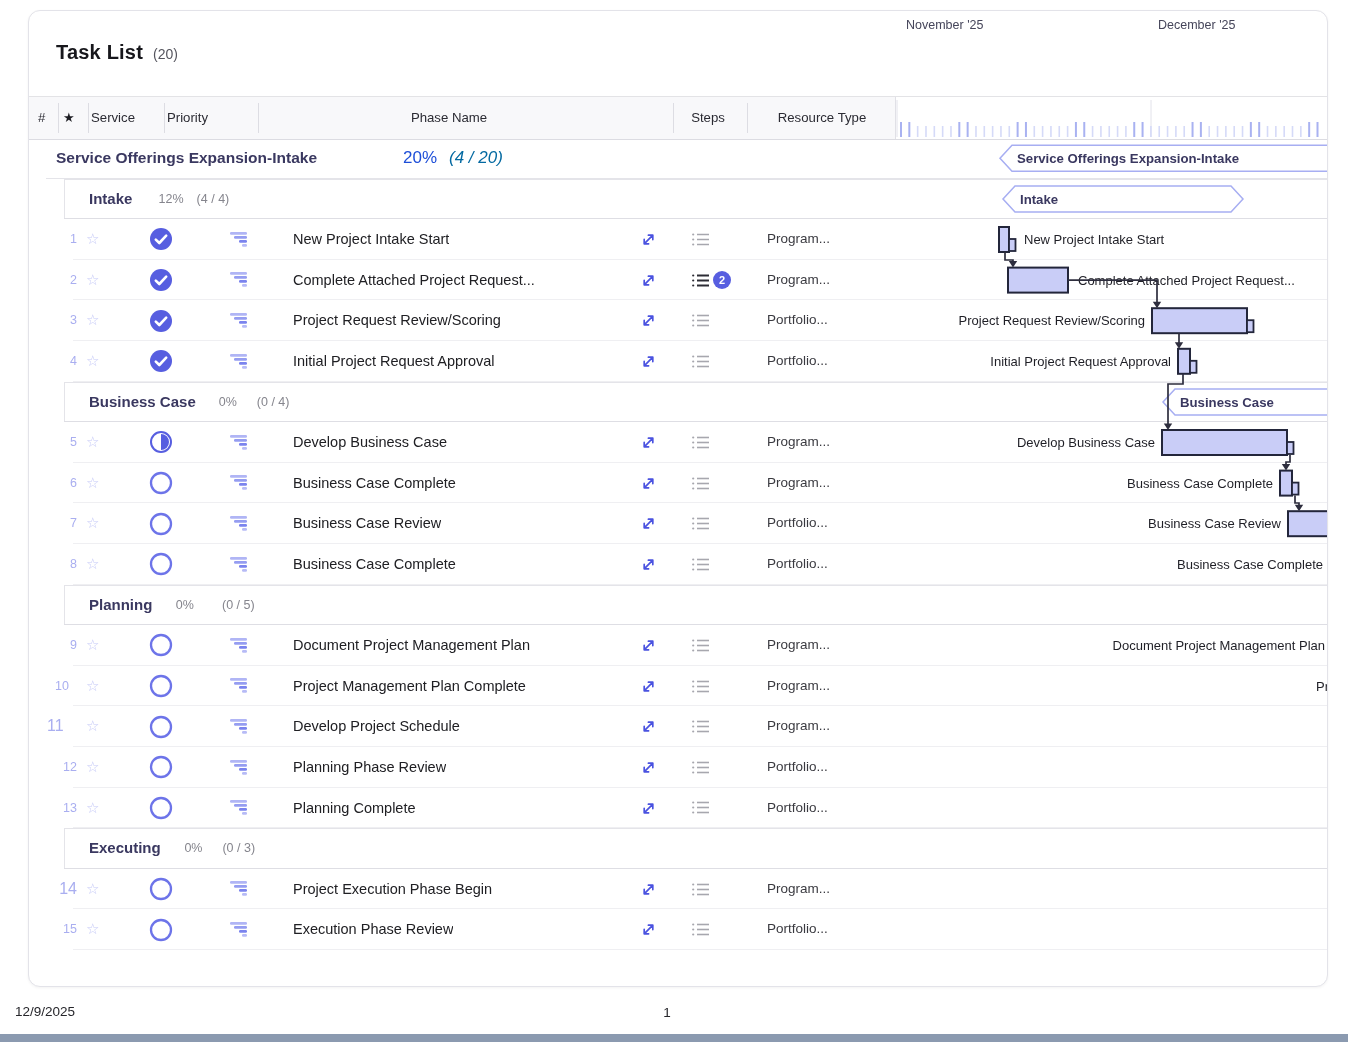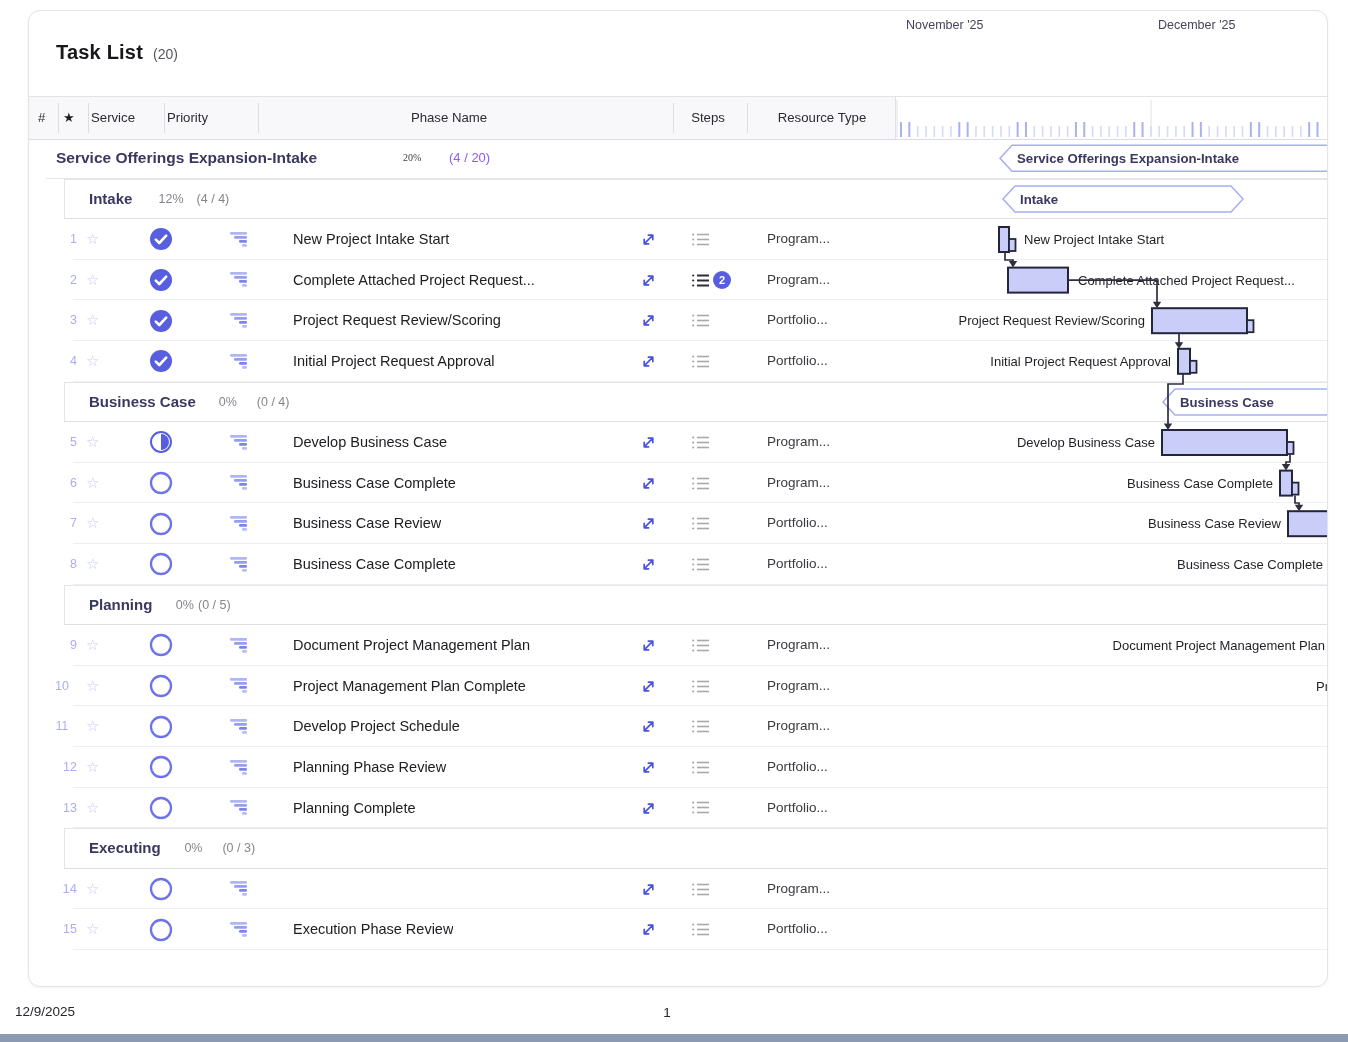--- a/index.html
+++ b/index.html
@@ -57,22 +57,22 @@
       <span class="vsep" style="left:229px"></span>
       <span class="vsep" style="left:644px"></span>
       <span class="vsep" style="left:718px"></span>
     </div>
     <span class="month m0">November '25</span>
     <span class="month m1">December '25</span>
 
     <div id="rows">
         <div style="position: absolute; left: 0px; top: 127px; width: 100%; height: 40.6px;">
           <span style="position: absolute; white-space: nowrap; top: 0px; line-height: 40.6px; left: 27px; font-weight: bold; font-size: 15.5px; color: rgb(58, 56, 96);">Service Offerings Expansion-Intake</span>
-          <span style="position: absolute; white-space: nowrap; top: 0px; line-height: 40.6px; left: 374px; font-size: 10px; color: #404040; font-family: Liberation Serif, serif;">20%</span>
-          <span style="position: absolute; white-space: nowrap; top: 0px; line-height: 40.6px; left: 420px; font-size: 13px; color: #8b5cf6;">(4 / 20)</span>
+          <span style="position: absolute; white-space: nowrap; top: 0px; line-height: 40.6px; left: 374px; font-size: 17px; color: #1d4ed8;">20%</span>
+          <span style="position: absolute; white-space: nowrap; top: 0px; line-height: 40.6px; left: 420px; font-size: 17px; color: #0369a1; font-style: italic;">(4 / 20)</span>
           <div style="position: absolute; left: 17px; right: 0px; top: 39.6px; height: 1px; background: rgb(228, 228, 233);"></div>
         </div>
         <div style="position: absolute; left: 0px; top: 167.6px; width: 100%; height: 40.6px;">
           <span style="position: absolute; white-space: nowrap; top: 0px; line-height: 40.6px; left: 60px; font-weight: bold; font-size: 15px; color: rgb(58, 56, 96);">Intake</span>
           <span style="position: absolute; white-space: nowrap; top: 0px; line-height: 40.6px; left: 129.6px; font-size: 12.5px; color: rgb(133, 133, 141);">12%</span>
           <span style="position: absolute; white-space: nowrap; top: 0px; line-height: 40.6px; left: 167.6px; font-size: 12.5px; color: rgb(133, 133, 141);">(4 / 4)</span>
           <div style="position: absolute; left: 35px; top: 0px; width: 1px; height: 100%; background: rgb(228, 228, 233);"></div>
           <div style="position: absolute; left: 35px; right: 0px; top: 0px; height: 1px; background: rgb(228, 228, 233);"></div>
           <div style="position: absolute; left: 35px; right: 0px; top: 39.6px; height: 1px; background: rgb(222, 222, 228);"></div>
         </div>
@@ -318,21 +318,21 @@
               <circle cx="2.2" cy="12.5" r="1.1" fill="#a7a7ae"></circle>
               <line x1="6" y1="12.5" x2="18" y2="12.5" stroke="#a7a7ae" stroke-width="1.6"></line>
             </svg>
           </div>
           <span style="position: absolute; white-space: nowrap; top: 0px; line-height: 40.6px; left: 738px; font-size: 13.5px; color: rgb(58, 58, 64);">Portfolio...</span>
           <div style="position: absolute; left: 44px; right: 0px; top: 39.6px; height: 1px; background: rgb(239, 239, 242);"></div>
         </div>
         <div style="position: absolute; left: 0px; top: 573.6px; width: 100%; height: 40.6px;">
           <span style="position: absolute; white-space: nowrap; top: 0px; line-height: 40.6px; left: 60px; font-weight: bold; font-size: 15px; color: rgb(58, 56, 96);">Planning</span>
           <span style="position: absolute; white-space: nowrap; top: 0px; line-height: 40.6px; left: 146.8px; font-size: 12.5px; color: rgb(133, 133, 141);">0%</span>
-          <span style="position: absolute; white-space: nowrap; top: 0px; line-height: 40.6px; left: 169px; font-size: 12.5px; color: rgb(133, 133, 141);">(0 / 5)</span>
+          <span style="position: absolute; white-space: nowrap; top: 0px; line-height: 40.6px; left: 193px; font-size: 12.5px; color: rgb(133, 133, 141);">(0 / 5)</span>
           <div style="position: absolute; left: 35px; top: 0px; width: 1px; height: 100%; background: rgb(228, 228, 233);"></div>
           <div style="position: absolute; left: 35px; right: 0px; top: 0px; height: 1px; background: rgb(228, 228, 233);"></div>
           <div style="position: absolute; left: 35px; right: 0px; top: 39.6px; height: 1px; background: rgb(222, 222, 228);"></div>
         </div>
         <div style="position: absolute; left: 0px; top: 614.2px; width: 100%; height: 40.6px;">
           <span style="position: absolute; white-space: nowrap; top: 0px; line-height: 40.6px; left: 18px; width: 30px; text-align: right; font-size: 12.5px; color: rgb(169, 174, 240);">9</span>
           <span style="position: absolute; white-space: nowrap; top: 0px; line-height: 40.6px; left: 57px; font-size: 15px; color: rgb(198, 202, 247);">☆</span>
           <div style="position: absolute; left: 120px; top: 8.3px; width: 24px; height: 24px;"><svg width="24" height="24" viewBox="0 0 24 24">
               <circle cx="12" cy="12" r="10" fill="#fff" stroke="#6d74e9" stroke-width="2.3"></circle>
             </svg></div>
@@ -382,21 +382,21 @@
               <circle cx="2.2" cy="7.5" r="1.1" fill="#a7a7ae"></circle>
               <line x1="6" y1="7.5" x2="18" y2="7.5" stroke="#a7a7ae" stroke-width="1.6"></line>
               <circle cx="2.2" cy="12.5" r="1.1" fill="#a7a7ae"></circle>
               <line x1="6" y1="12.5" x2="18" y2="12.5" stroke="#a7a7ae" stroke-width="1.6"></line>
             </svg>
           </div>
           <span style="position: absolute; white-space: nowrap; top: 0px; line-height: 40.6px; left: 738px; font-size: 13.5px; color: rgb(58, 58, 64);">Program...</span>
           <div style="position: absolute; left: 44px; right: 0px; top: 39.6px; height: 1px; background: rgb(239, 239, 242);"></div>
         </div>
         <div style="position: absolute; left: 0px; top: 695.4px; width: 100%; height: 40.6px;">
-          <span style="position: absolute; white-space: nowrap; top: 0px; line-height: 40.6px; left: 18px; width: 30px; text-align: center; font-size: 12px; color: rgb(169, 174, 240);">11</span>
+          <span style="position: absolute; white-space: nowrap; top: 0px; line-height: 40.6px; left: 18px; width: 30px; text-align: left; font-size: 16px; color: rgb(169, 174, 240);">11</span>
           <span style="position: absolute; white-space: nowrap; top: 0px; line-height: 40.6px; left: 57px; font-size: 15px; color: rgb(198, 202, 247);">☆</span>
           <div style="position: absolute; left: 120px; top: 8.3px; width: 24px; height: 24px;"><svg width="24" height="24" viewBox="0 0 24 24">
               <circle cx="12" cy="12" r="10" fill="#fff" stroke="#6d74e9" stroke-width="2.3"></circle>
             </svg></div>
           <div style="position: absolute; left: 199px; top: 12.5px; width: 20px; height: 16px;"><svg width="20" height="16" viewBox="0 0 20 16">
               <rect x="2" y="0" width="17" height="2.7" rx="1.2" fill="#7b84ee" opacity="0.6"></rect>
               <rect x="6" y="4" width="13" height="2.7" rx="1.2" fill="#7b84ee" opacity="0.8"></rect>
               <rect x="11" y="8" width="8" height="2.7" rx="1.2" fill="#7b84ee" opacity="1"></rect>
               <rect x="14" y="12" width="5" height="2.7" rx="1.2" fill="#7b84ee" opacity="0.55"></rect>
             </svg></div>
@@ -477,31 +477,32 @@
         </div>
         <div style="position: absolute; left: 0px; top: 817.2px; width: 100%; height: 40.6px;">
           <span style="position: absolute; white-space: nowrap; top: 0px; line-height: 40.6px; left: 60px; font-weight: bold; font-size: 15px; color: rgb(58, 56, 96);">Executing</span>
           <span style="position: absolute; white-space: nowrap; top: 0px; line-height: 40.6px; left: 155.4px; font-size: 12.5px; color: rgb(133, 133, 141);">0%</span>
           <span style="position: absolute; white-space: nowrap; top: 0px; line-height: 40.6px; left: 193.4px; font-size: 12.5px; color: rgb(133, 133, 141);">(0 / 3)</span>
           <div style="position: absolute; left: 35px; top: 0px; width: 1px; height: 100%; background: rgb(228, 228, 233);"></div>
           <div style="position: absolute; left: 35px; right: 0px; top: 0px; height: 1px; background: rgb(228, 228, 233);"></div>
           <div style="position: absolute; left: 35px; right: 0px; top: 39.6px; height: 1px; background: rgb(222, 222, 228);"></div>
         </div>
         <div style="position: absolute; left: 0px; top: 857.8px; width: 100%; height: 40.6px;">
-          <span style="position: absolute; white-space: nowrap; top: 0px; line-height: 40.6px; left: 18px; width: 30px; text-align: right; font-size: 13px; color: rgb(169, 174, 240);">14</span>
-          <span style="position: absolute; white-space: nowrap; top: 0px; line-height: 40.6px; left: 57px; font-size: 15px; color: rgb(198, 202, 247);">☆</span>
-          <div style="position: absolute; left: 120px; top: 8.3px; width: 24px; height: 24px;"><svg width="24" height="24" viewBox="0 0 24 24">
-              <circle cx="12" cy="12" r="10" fill="#fff" stroke="#6d74e9" stroke-width="2.3"></circle>
-            </svg></div>
-          <div style="position: absolute; left: 199px; top: 12.5px; width: 20px; height: 16px;"><svg width="20" height="16" viewBox="0 0 20 16">
-              <rect x="2" y="0" width="17" height="2.7" rx="1.2" fill="#7b84ee" opacity="0.6"></rect>
-              <rect x="6" y="4" width="13" height="2.7" rx="1.2" fill="#7b84ee" opacity="0.8"></rect>
-              <rect x="11" y="8" width="8" height="2.7" rx="1.2" fill="#7b84ee" opacity="1"></rect>
-              <rect x="14" y="12" width="5" height="2.7" rx="1.2" fill="#7b84ee" opacity="0.55"></rect>
-            </svg></div>
+          <span style="position: absolute; white-space: nowrap; top: 0px; line-height: 40.6px; left: 18px; width: 30px; text-align: right; font-size: 16px; color: rgb(169, 174, 240);">14</span>
+          <span style="position: absolute; white-space: nowrap; top: 0px; line-height: 40.6px; left: 57px; font-size: 15px; color: rgb(198, 202, 247);">☆</span>
+          <div style="position: absolute; left: 120px; top: 8.3px; width: 24px; height: 24px;"><svg width="24" height="24" viewBox="0 0 24 24">
+              <circle cx="12" cy="12" r="10" fill="#fff" stroke="#6d74e9" stroke-width="2.3"></circle>
+            </svg></div>
+          <div style="position: absolute; left: 199px; top: 12.5px; width: 20px; height: 16px;"><svg width="20" height="16" viewBox="0 0 20 16">
+              <rect x="2" y="0" width="17" height="2.7" rx="1.2" fill="#7b84ee" opacity="0.6"></rect>
+              <rect x="6" y="4" width="13" height="2.7" rx="1.2" fill="#7b84ee" opacity="0.8"></rect>
+              <rect x="11" y="8" width="8" height="2.7" rx="1.2" fill="#7b84ee" opacity="1"></rect>
+              <rect x="14" y="12" width="5" height="2.7" rx="1.2" fill="#7b84ee" opacity="0.55"></rect>
+            </svg></div>
+          <span style="position: absolute; white-space: nowrap; top: 0px; line-height: 40.6px; left: 264px; max-width: 345px; overflow: hidden; font-size: 14.5px; color: rgb(32, 32, 36);">Project Execution Phase Begin</span>
           <div style="position: absolute; left: 612px; top: 13px; width: 15px; height: 15px;"><svg width="15" height="15" viewBox="0 0 15 15">
               <path d="M3.2 11.8 L11.8 3.2 M7.4 3.2 H11.8 V7.6 M3.2 7.4 V11.8 H7.6" stroke="#4a52e0" stroke-width="1.7" fill="none" stroke-linecap="round" stroke-linejoin="round"></path>
             </svg></div>
           <div style="position: absolute; left: 662px; top: 0px; height: 100%; display: flex; align-items: center; gap: 3px;">
             <svg width="19" height="15" viewBox="0 0 19 15">
               <circle cx="2.2" cy="2.5" r="1.1" fill="#a7a7ae"></circle>
               <line x1="6" y1="2.5" x2="18" y2="2.5" stroke="#a7a7ae" stroke-width="1.6"></line>
               <circle cx="2.2" cy="7.5" r="1.1" fill="#a7a7ae"></circle>
               <line x1="6" y1="7.5" x2="18" y2="7.5" stroke="#a7a7ae" stroke-width="1.6"></line>
               <circle cx="2.2" cy="12.5" r="1.1" fill="#a7a7ae"></circle>

